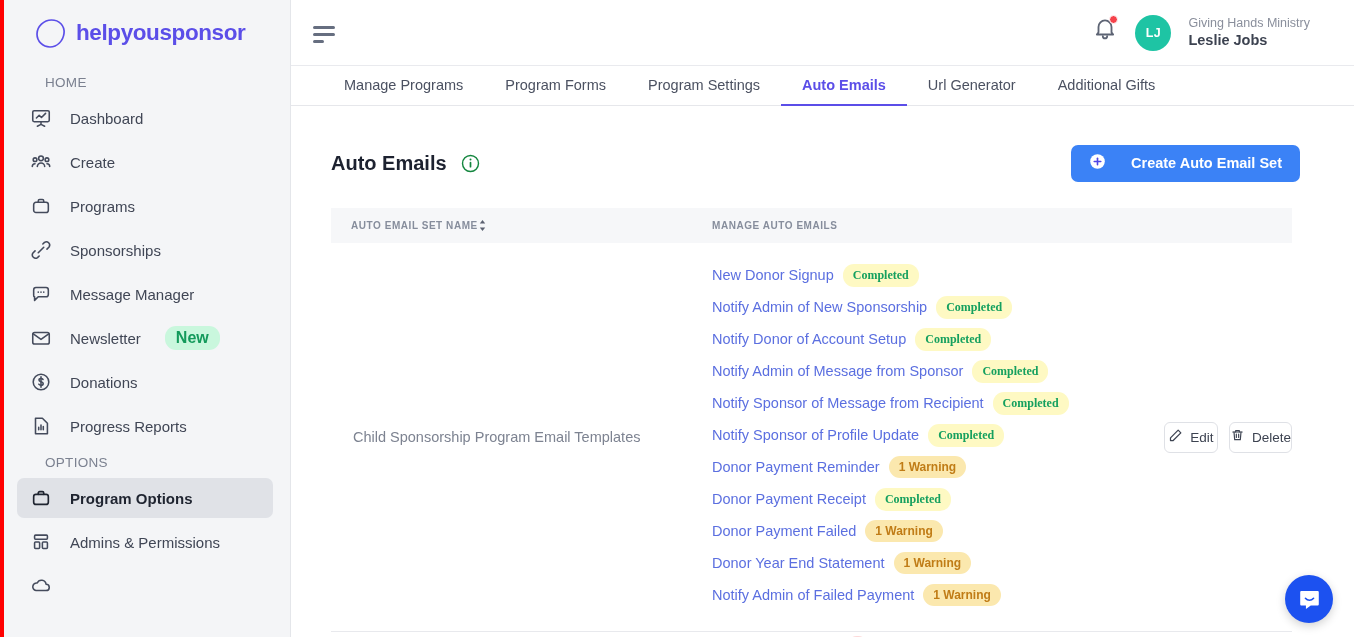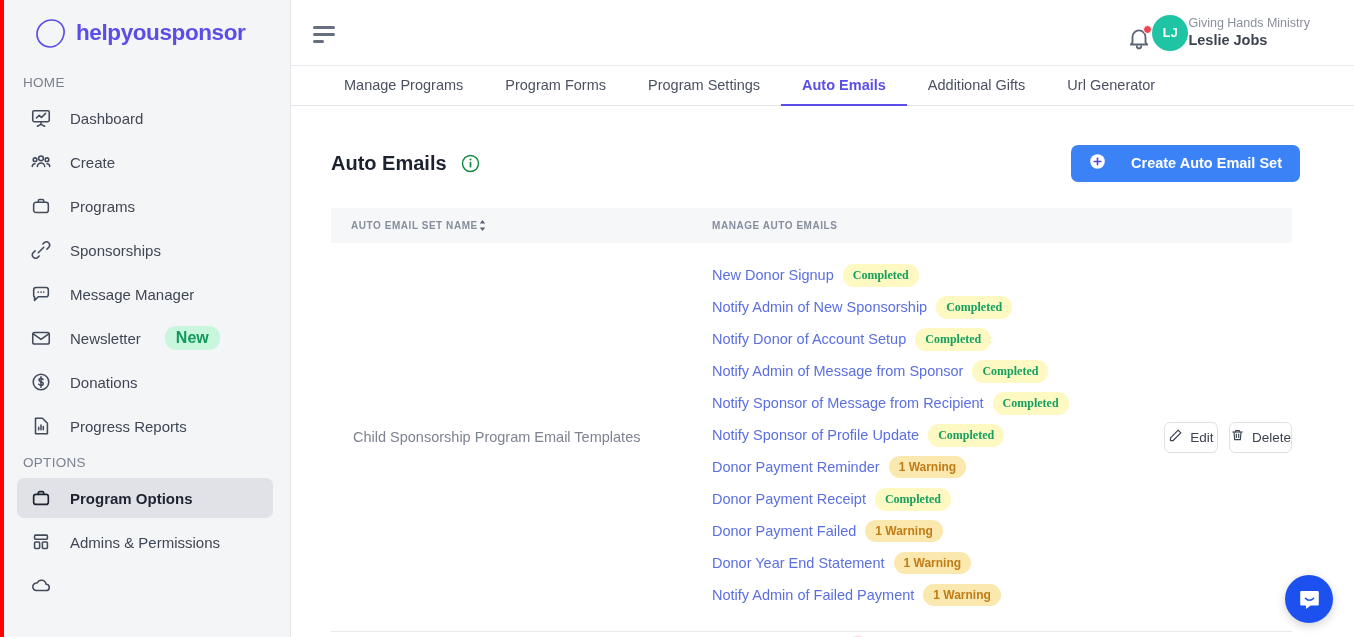--- a/index.html
+++ b/index.html
@@ -29,21 +29,21 @@
   .logo-row {
     height: 66px; display: flex; align-items: center; padding-left: 31px; gap: 9px;
   }
   .logo-mark { width: 32px; height: 31px; flex: 0 0 32px; }
   .logo-text {
     font-size: 22.5px; font-weight: bold; color: #5b4ee8;
     letter-spacing: -0.4px;
   }
   .section-label {
     font-size: 13.5px; color: #7b8190; letter-spacing: 0.3px;
-    padding: 0 0 0 19px; margin-top: 9px; margin-bottom: 8px;
+    padding: 0 0 0 41px; margin-top: 9px; margin-bottom: 8px;
   }
   .nav-item {
     display: flex; align-items: center; gap: 18px;
     height: 40px; margin: 4px 17px 4px 13px; padding-left: 13px;
     border-radius: 7px; cursor: pointer;
   }
   .nav-item .ico { width: 22px; height: 22px; flex: 0 0 22px; display: block; }
   .nav-item .lbl { font-size: 15px; color: #404655; white-space: nowrap; }
   .nav-item.active { background: #e0e2e7; }
   .nav-item.active .lbl { font-weight: bold; color: #1f2430; }
@@ -60,21 +60,21 @@
     padding: 0 44px 0 22px;
   }
   .hamburger { width: 26px; height: 20px; cursor: pointer; padding-top: 3px; }
   .hamburger span {
     display: block; height: 3px; border-radius: 2px; background: #666e80; margin-bottom: 4px;
   }
   .hamburger span:nth-child(1) { width: 22px; }
   .hamburger span:nth-child(2) { width: 22px; }
   .hamburger span:nth-child(3) { width: 11px; }
 
-  .topright { display: flex; align-items: flex-end; }
+  .topright { display: flex; align-items: flex-start; gap: 17px; }
   .bell-wrap { position: relative; width: 26px; height: 26px; cursor: pointer; }
   .bell-dot {
     position: absolute; right: 0px; top: 0px; width: 9px; height: 9px;
     border-radius: 50%; background: #f5424b; border: 1.5px solid #fff;
   }
   .avatar {
     width: 36px; height: 36px; border-radius: 50%; background: #1ec4a4;
     color: #fff; font-size: 12.5px; font-weight: bold;
     display: flex; align-items: center; justify-content: center; letter-spacing: 0.3px;
   }
@@ -331,22 +331,22 @@
           <div class="uname">Leslie Jobs</div>
         </div>
       </div>
     </div>
 
     <nav class="tabs">
       <div class="tab">Manage Programs</div>
       <div class="tab">Program Forms</div>
       <div class="tab">Program Settings</div>
       <div class="tab active">Auto Emails</div>
+      <div class="tab">Url Generator</div>
       <div class="tab">Additional Gifts</div>
-      <div class="tab">Url Generator</div>
     </nav>
 
     <div class="content" style="padding-left:40px;">
 
       <div class="title-row">
         <div class="title-left">
           <h1 class="page-title">Auto Emails</h1>
           <span class="info-icon">
             <svg viewBox="0 0 20 20" width="19" height="19">
               <circle cx="10" cy="10" r="8.4" fill="none" stroke="#14863f" stroke-width="1.5"></circle>

